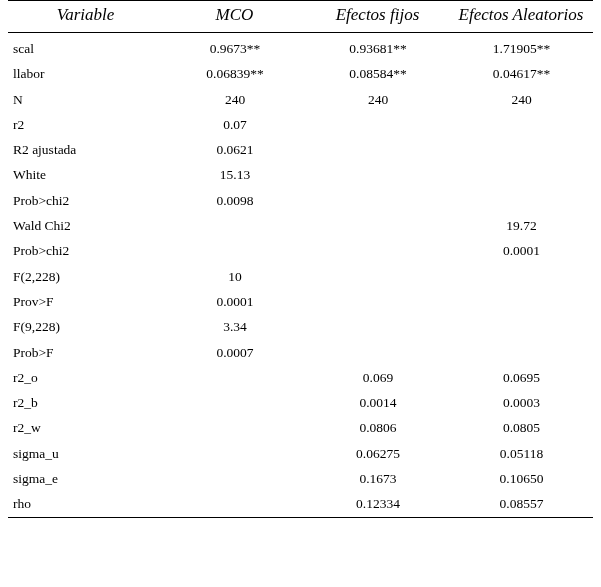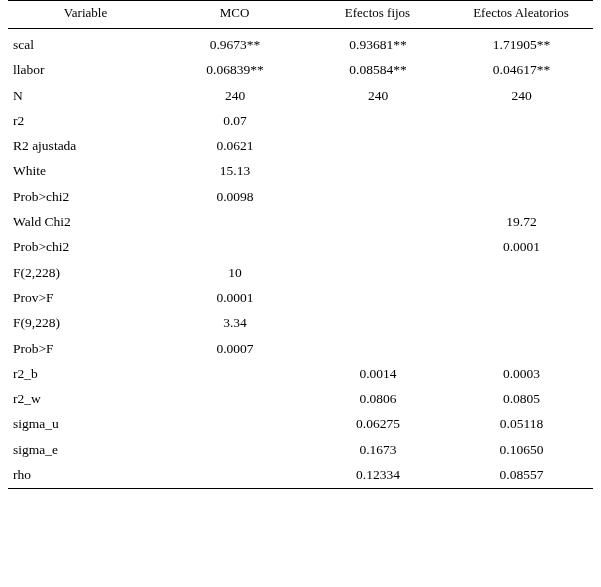--- a/index.html
+++ b/index.html
@@ -26,22 +26,23 @@
     border-collapse: collapse;
     table-layout: fixed;
     font-size: 13.5px;
   }
   table.stats col.c0 { width: 155px; }
   table.stats col.c1 { width: 143px; }
   table.stats col.c2 { width: 143px; }
   table.stats col.c3 { width: 144px; }
 
   thead th {
+    font-style: italic;
     font-weight: normal;
-    font-size: 13px;
+    font-size: 17px;
     text-align: center;
     padding: 4px 4px 7px 4px;
     border-top: 1.4px solid #000;
     border-bottom: 1.1px solid #000;
     white-space: nowrap;
   }
   thead th.varhead {
     text-align: center;
   }
   tbody td {
@@ -160,20 +161,26 @@
           <td class="val"></td>
           <td class="val"></td>
         </tr>
         <tr>
           <td class="label">Prob&gt;F</td>
           <td class="val">0.0007</td>
           <td class="val"></td>
           <td class="val"></td>
         </tr>
         <tr>
+          <td class="label">r2_o</td>
+          <td class="val"></td>
+          <td class="val">0.069</td>
+          <td class="val">0.0695</td>
+        </tr>
+        <tr>
           <td class="label">r2_b</td>
           <td class="val"></td>
           <td class="val">0.0014</td>
           <td class="val">0.0003</td>
         </tr>
         <tr>
           <td class="label">r2_w</td>
           <td class="val"></td>
           <td class="val">0.0806</td>
           <td class="val">0.0805</td>

